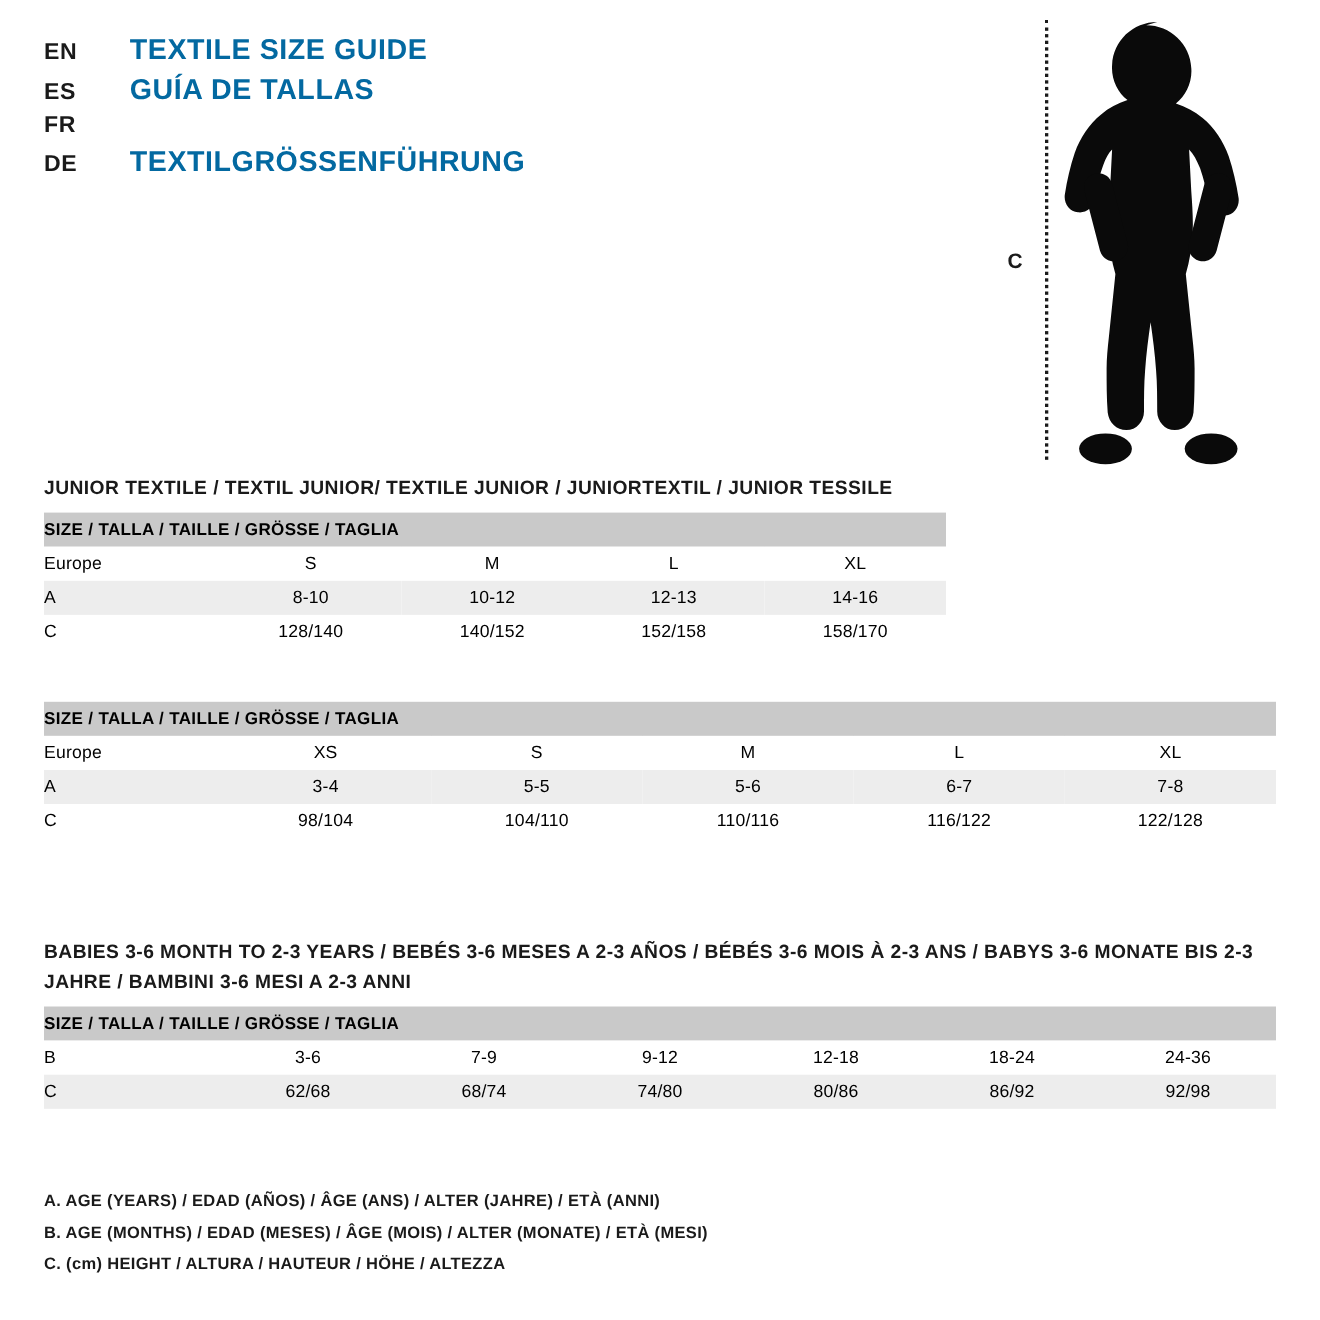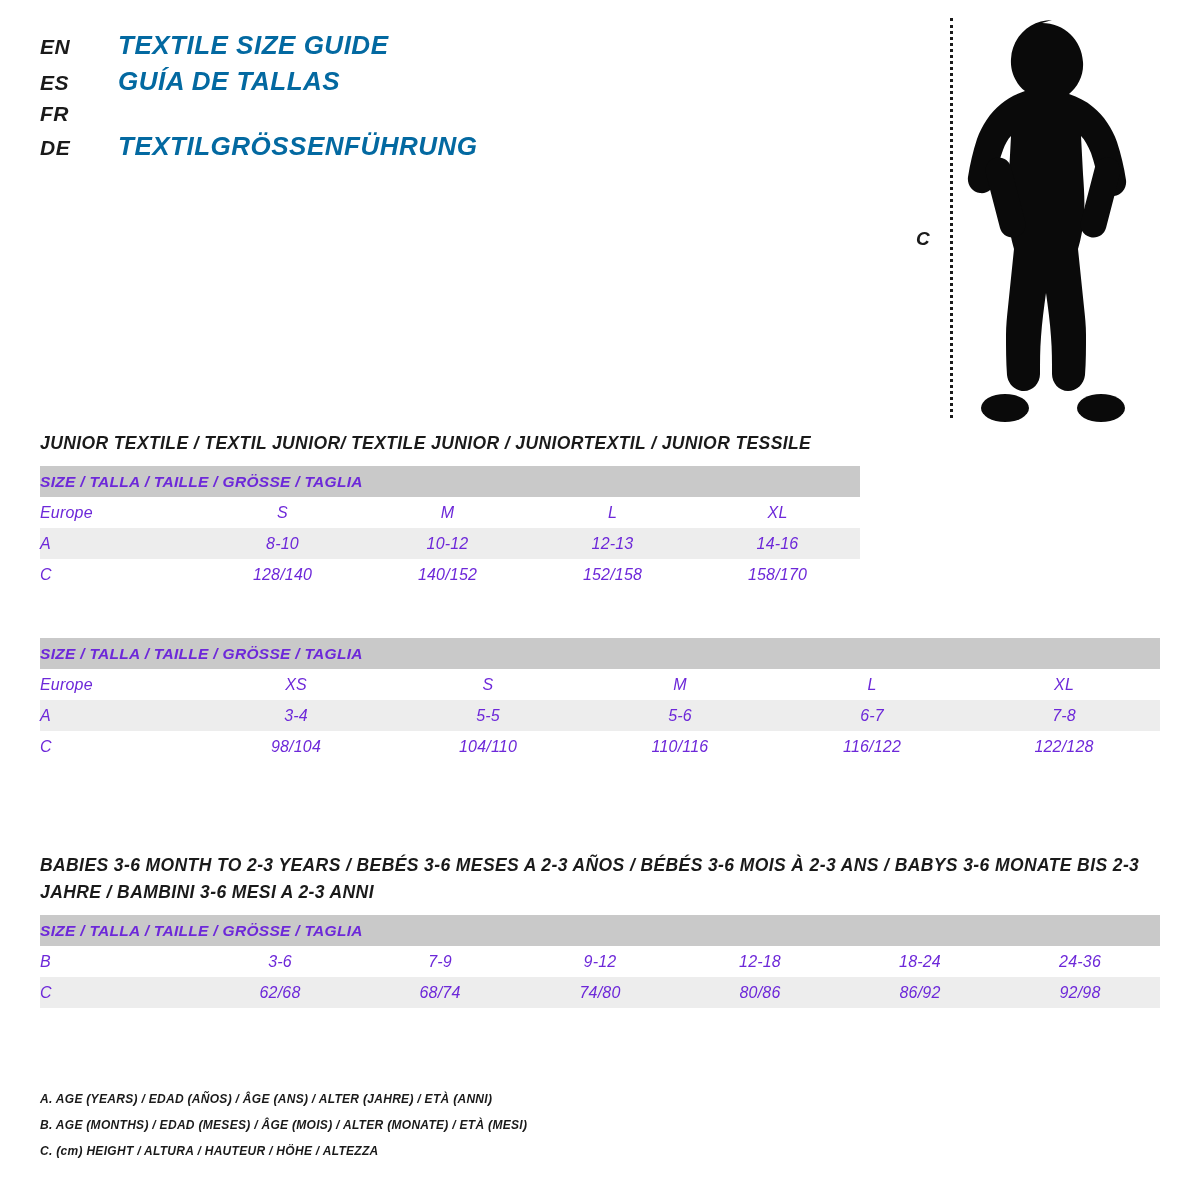--- a/index.html
+++ b/index.html
@@ -11,21 +11,20 @@
     height: 1200px;
     background: #ffffff;
     font-family: "Liberation Sans", sans-serif;
     color: #1a1a1a;
     overflow: hidden;
   }
   .page {
     position: relative;
     width: 994px;
     height: 1200px;
-    font-style: italic;
   }
 
   
   .lang-block {
     position: absolute;
     top: 30px;
     left: 40px;
     width: 560px;
   }
   .lang-row {
@@ -91,21 +90,21 @@
     font-weight: 700;
     color: #1a1a1a;
     letter-spacing: 0.4px;
     margin-bottom: 9px;
     line-height: 1.55;
   }
   table.size-table {
     border-collapse: collapse;
     table-layout: fixed;
     font-size: 16px;
-    color: #6d28d9;
+    color: #000000;
   }
   table.size-table td {
     padding: 3px 0;
     height: 25px;
     vertical-align: middle;
   }
   .bandhead td {
     background: #c9c9c9;
     font-weight: 700;
     font-size: 15.5px;
@@ -128,21 +127,21 @@
   }
 
   
   .legend {
     position: absolute;
     left: 40px;
     bottom: 30px;
     width: 1100px;
   }
   .legend-line {
-    font-size: 12px;
+    font-size: 15px;
     font-weight: 700;
     letter-spacing: 0.3px;
     color: #1a1a1a;
     margin-bottom: 12px;
   }
 </style>
 </head>
 <body>
 
 <div class="page">

